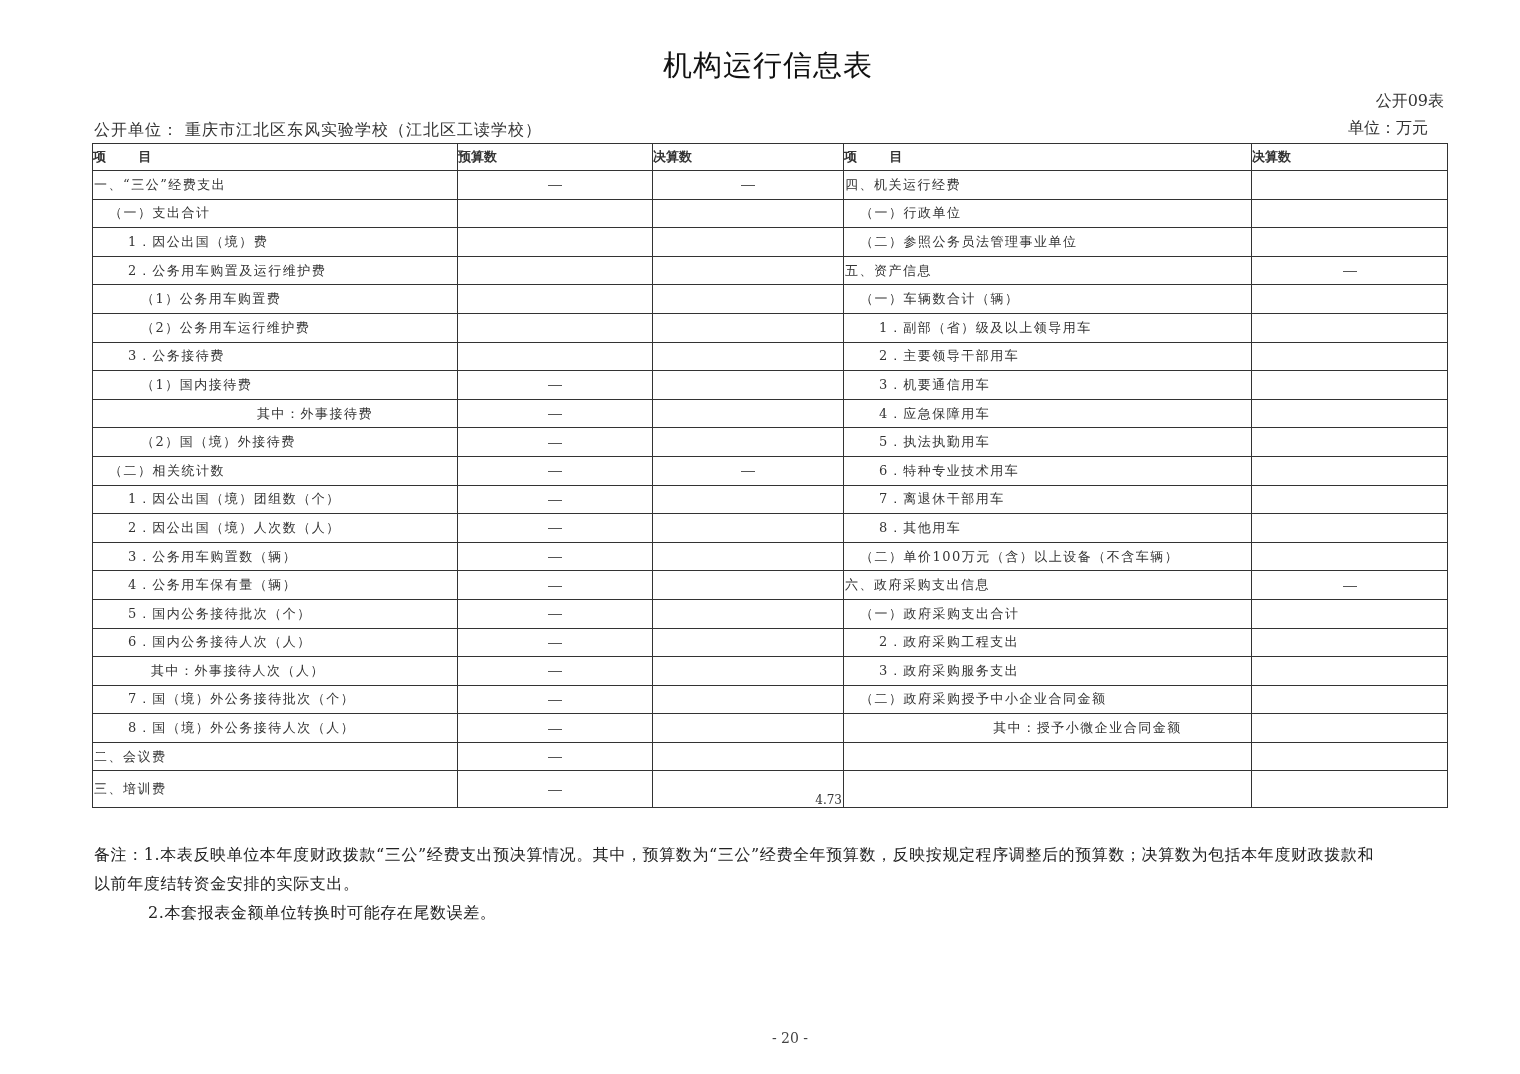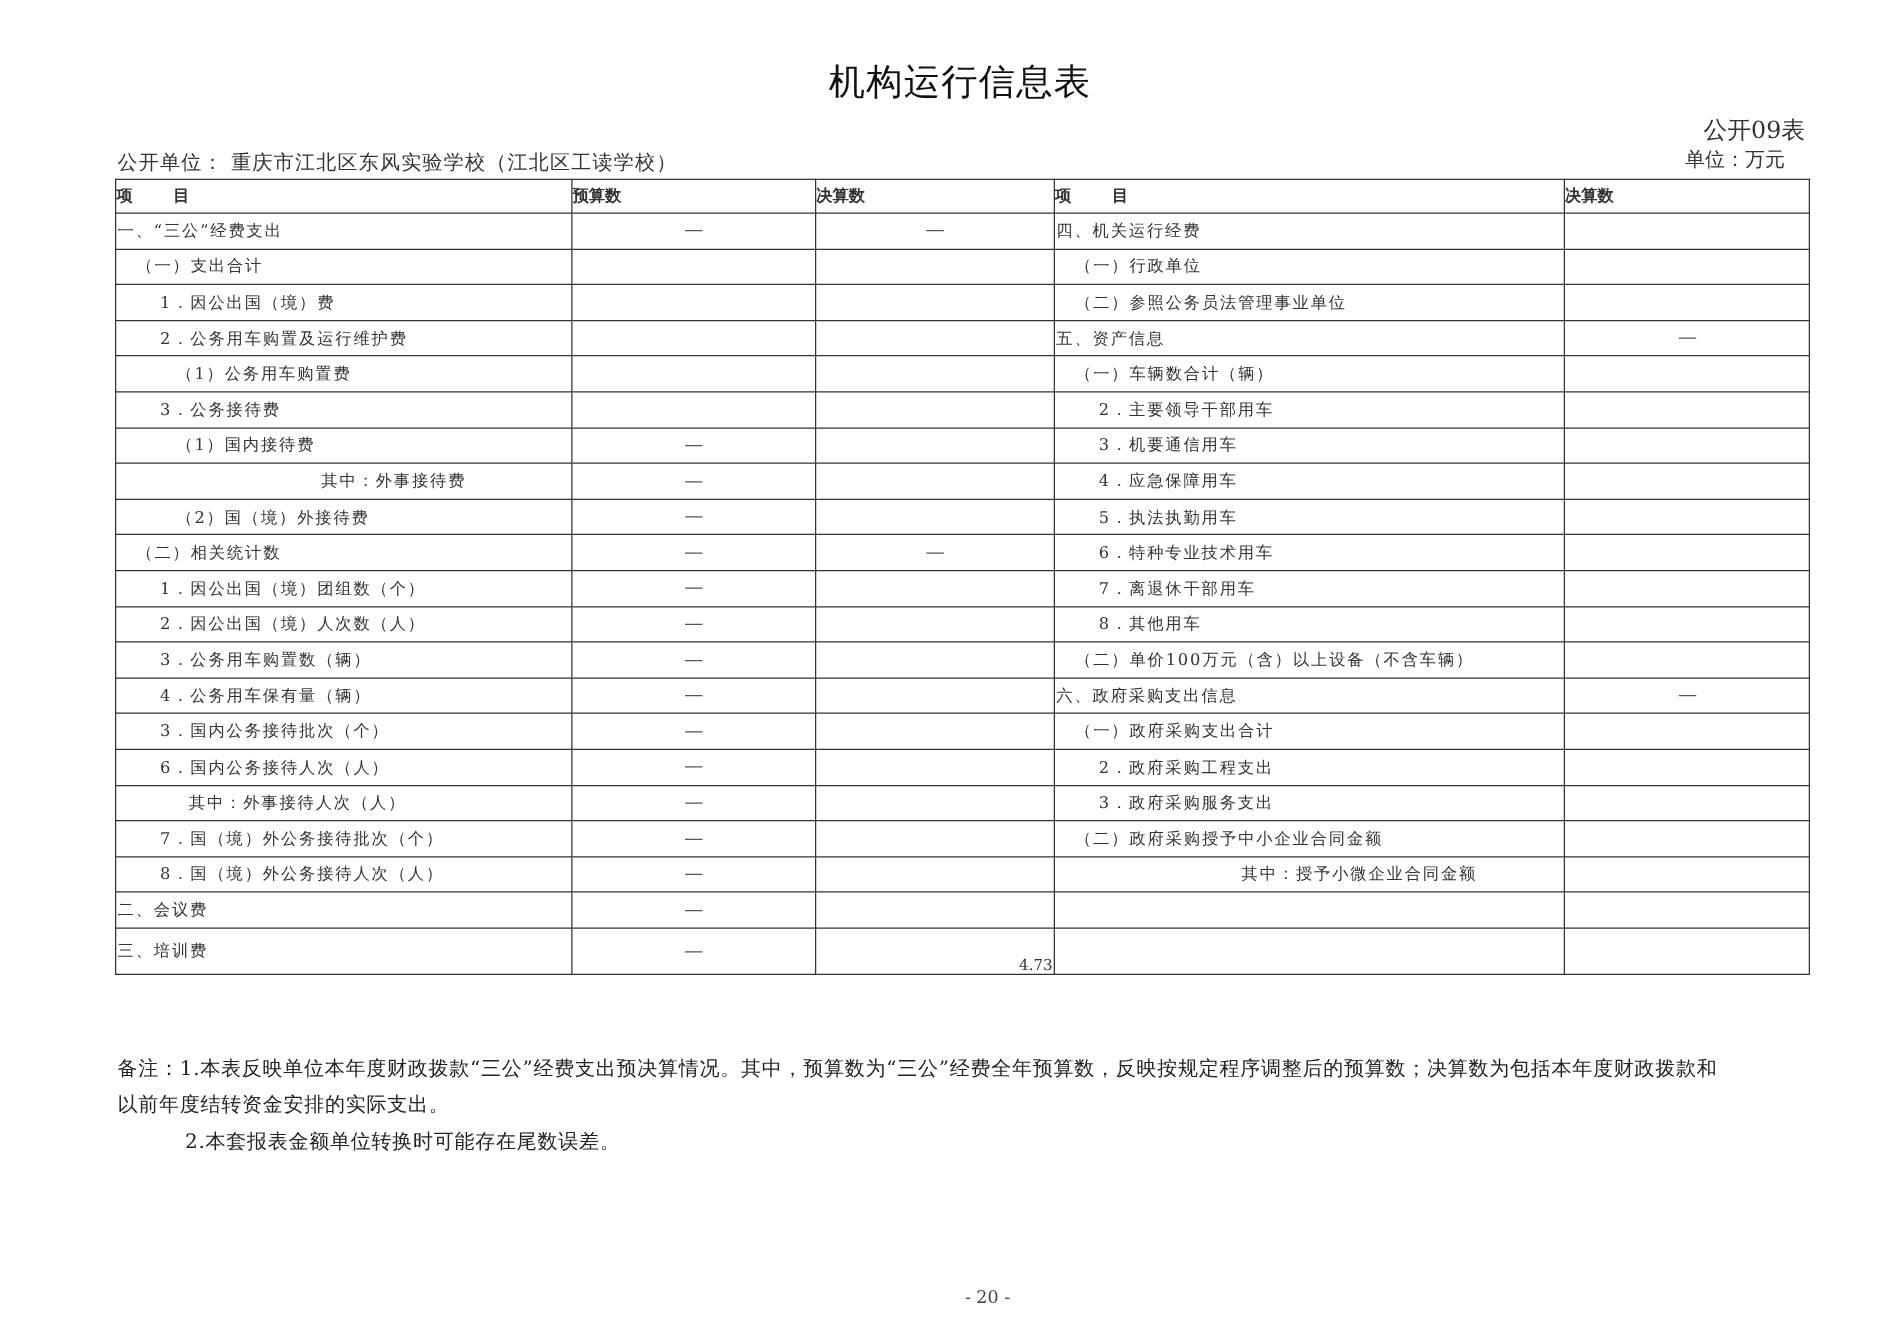--- a/index.html
+++ b/index.html
@@ -1,20 +1,20 @@
 <!DOCTYPE html>
 <html><head>
 <meta charset="utf-8">
 <style>
   html, body { margin:0; padding:0; background:#ffffff; }
   body { width:1520px; height:1074px; position:relative; overflow:hidden;
          font-family:"DejaVu Serif","Liberation Serif",serif; color:#222; }
   .title { position:absolute; left:0; width:1536px; top:46px; text-align:center;
            font-size:29px; letter-spacing:1px; color:#111; font-family:"DejaVu Sans","Liberation Sans",sans-serif; }
-  .form-no { position:absolute; right:76px; top:91px; font-size:19px; color:#333; }
+  .form-no { position:absolute; right:76px; top:91px; font-size:16px; color:#333; }
   .unit-label { position:absolute; right:92px; top:118px; font-size:16px; color:#333; }
   .publisher { position:absolute; left:94px; top:120px; font-size:16px; color:#333; letter-spacing:1px; }
   table { position:absolute; left:92px; top:143px; border-collapse:collapse; table-layout:fixed; width:1355px; }
   td, th { border:1px solid #333; height:27.6px; padding:0; font-size:13px; font-weight:normal;
            white-space:nowrap; overflow:hidden; color:#333; letter-spacing:1.5px; }
   th { font-weight:bold; text-align:left; height:26px; font-size:13px; letter-spacing:0; }
   th.item { letter-spacing:14px; }
   td.c { text-align:center; }
   td.r { text-align:right; vertical-align:bottom; font-size:12px; letter-spacing:0; padding-right:1px; }
   .dash { display:inline-block; width:14px; height:1px; background:#555; vertical-align:middle; }
@@ -81,20 +81,27 @@
         <td class="c"><span class="dash"></span></td>
       </tr>
       <tr>
         <td class="l3">（1）公务用车购置费</td>
         <td class="c"></td>
         <td class="c"></td>
         <td class="l1">（一）车辆数合计（辆）</td>
         <td class="c"></td>
       </tr>
       <tr>
+        <td class="l3">（2）公务用车运行维护费</td>
+        <td class="c"></td>
+        <td class="c"></td>
+        <td class="l2">1．副部（省）级及以上领导用车</td>
+        <td class="c"></td>
+      </tr>
+      <tr>
         <td class="l2">3．公务接待费</td>
         <td class="c"></td>
         <td class="c"></td>
         <td class="l2">2．主要领导干部用车</td>
         <td class="c"></td>
       </tr>
       <tr>
         <td class="l3">（1）国内接待费</td>
         <td class="c"><span class="dash"></span></td>
         <td class="c"></td>
@@ -144,21 +151,21 @@
         <td class="c"></td>
       </tr>
       <tr>
         <td class="l2">4．公务用车保有量（辆）</td>
         <td class="c"><span class="dash"></span></td>
         <td class="c"></td>
         <td class="l0">六、政府采购支出信息</td>
         <td class="c"><span class="dash"></span></td>
       </tr>
       <tr>
-        <td class="l2">3．国内公务接待批次（个）</td>
+        <td class="l2">5．国内公务接待批次（个）</td>
         <td class="c"><span class="dash"></span></td>
         <td class="c"></td>
         <td class="l1">（一）政府采购支出合计</td>
         <td class="c"></td>
       </tr>
       <tr>
         <td class="l2">6．国内公务接待人次（人）</td>
         <td class="c"><span class="dash"></span></td>
         <td class="c"></td>
         <td class="l2">2．政府采购工程支出</td>

